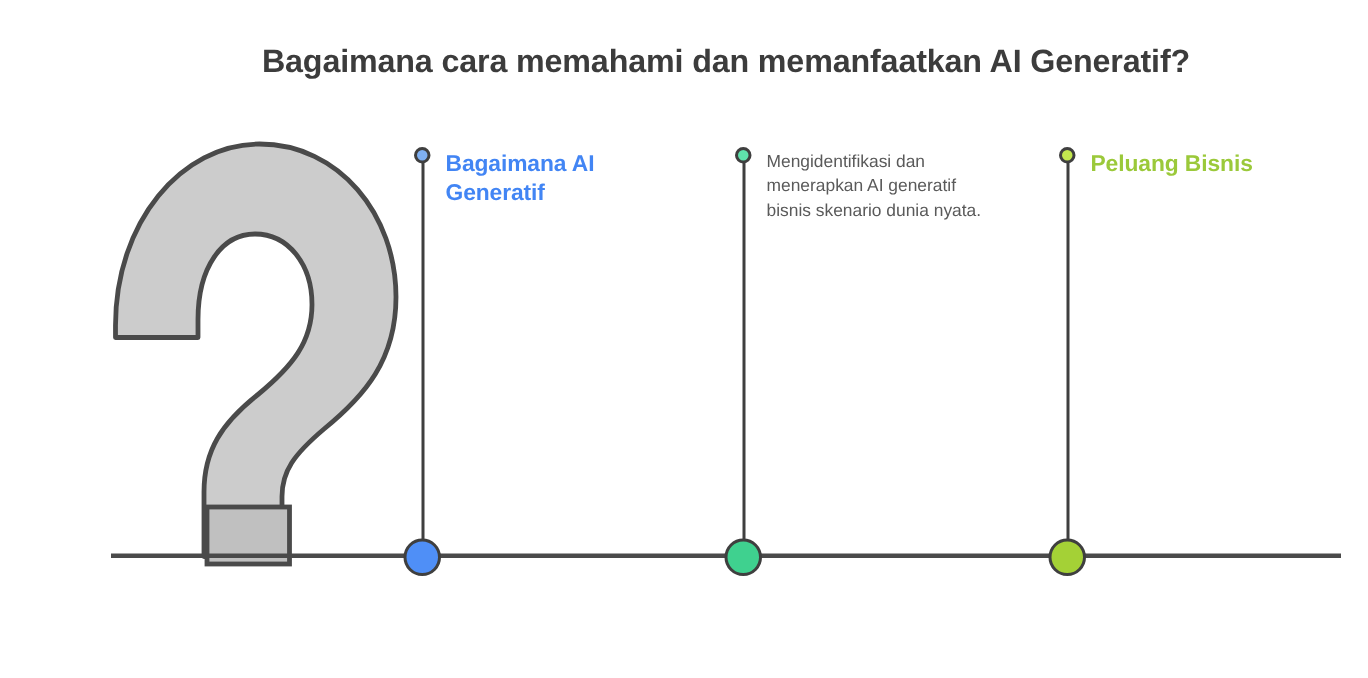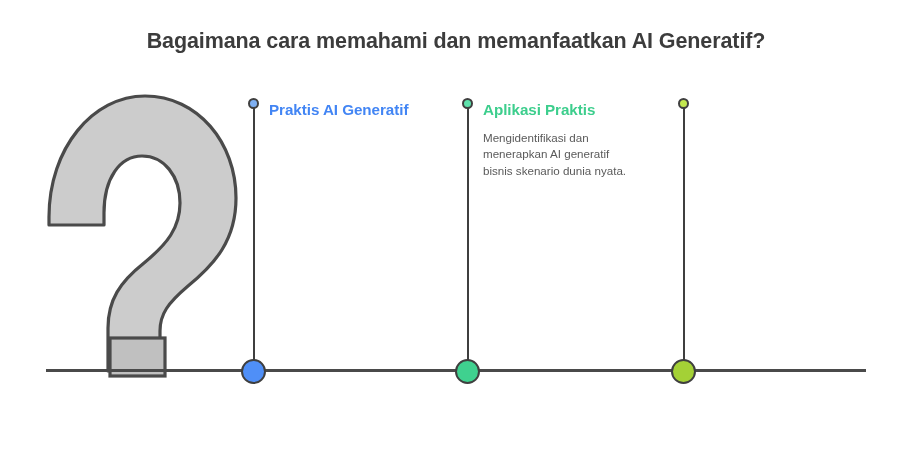--- a/index.html
+++ b/index.html
@@ -13,20 +13,21 @@
     overflow: hidden;
     font-family: "Liberation Sans", sans-serif;
     -webkit-font-smoothing: antialiased;
   }
 
   #canvas {
     position: relative;
     width: 836px;
     height: 452px;
     background: #ffffff;
+    margin-left: 28px;
   }
 
   
   #page-title {
     position: absolute;
     left: 0;
     top: 26px;
     width: 912px;
     text-align: center;
     font-size: 21.5px;
@@ -150,35 +151,35 @@
     </svg>
   </div>
 
   <div id="baseline"></div>
 
   <div class="branch" id="branch-0">
     <div class="branch-stem"></div>
     <div class="branch-dot-top" style="background:#7fb0f2"></div>
     <div class="branch-dot-bottom" style="background:#4f8ff7"></div>
     <div class="branch-content">
-      <p class="branch-heading" style="color:#4285f4">Praktis AI Generatif</p>
+      <p class="branch-heading" style="color:#4285f4">Bagaimana AI Generatif</p>
     </div>
   </div>
 
   <div class="branch" id="branch-1">
     <div class="branch-stem"></div>
     <div class="branch-dot-top" style="background:#5fe2ac"></div>
     <div class="branch-dot-bottom" style="background:#3fd18f"></div>
     <div class="branch-content">
-      <p class="branch-heading" style="color:#3dce8d">Aplikasi Praktis</p>
       <p class="branch-body">Mengidentifikasi dan menerapkan AI generatif bisnis skenario dunia nyata.</p>
     </div>
   </div>
 
   <div class="branch" id="branch-2">
     <div class="branch-stem"></div>
     <div class="branch-dot-top" style="background:#c3e84f"></div>
     <div class="branch-dot-bottom" style="background:#a4d136"></div>
     <div class="branch-content">
+      <p class="branch-heading" style="color:#9bc93a">Peluang Bisnis</p>
     </div>
   </div>
 
 </div>
 
 </body></html>

